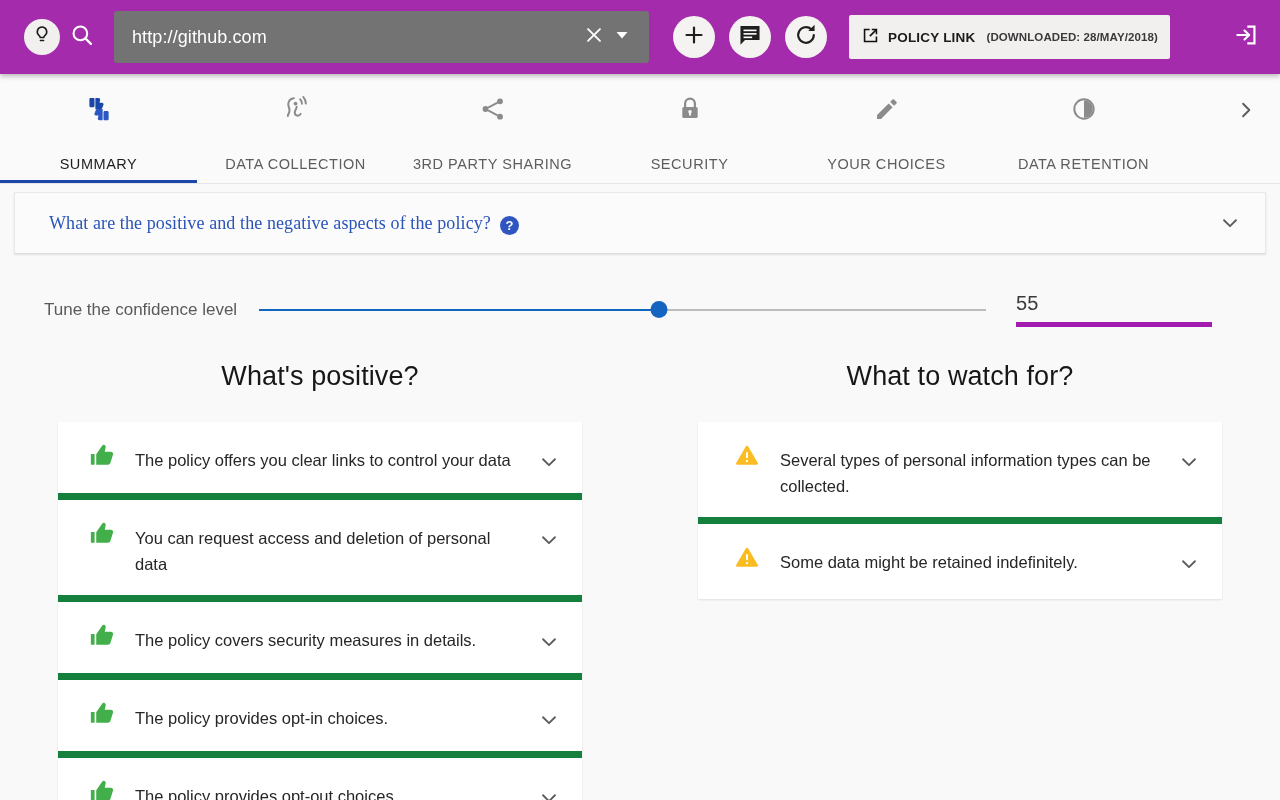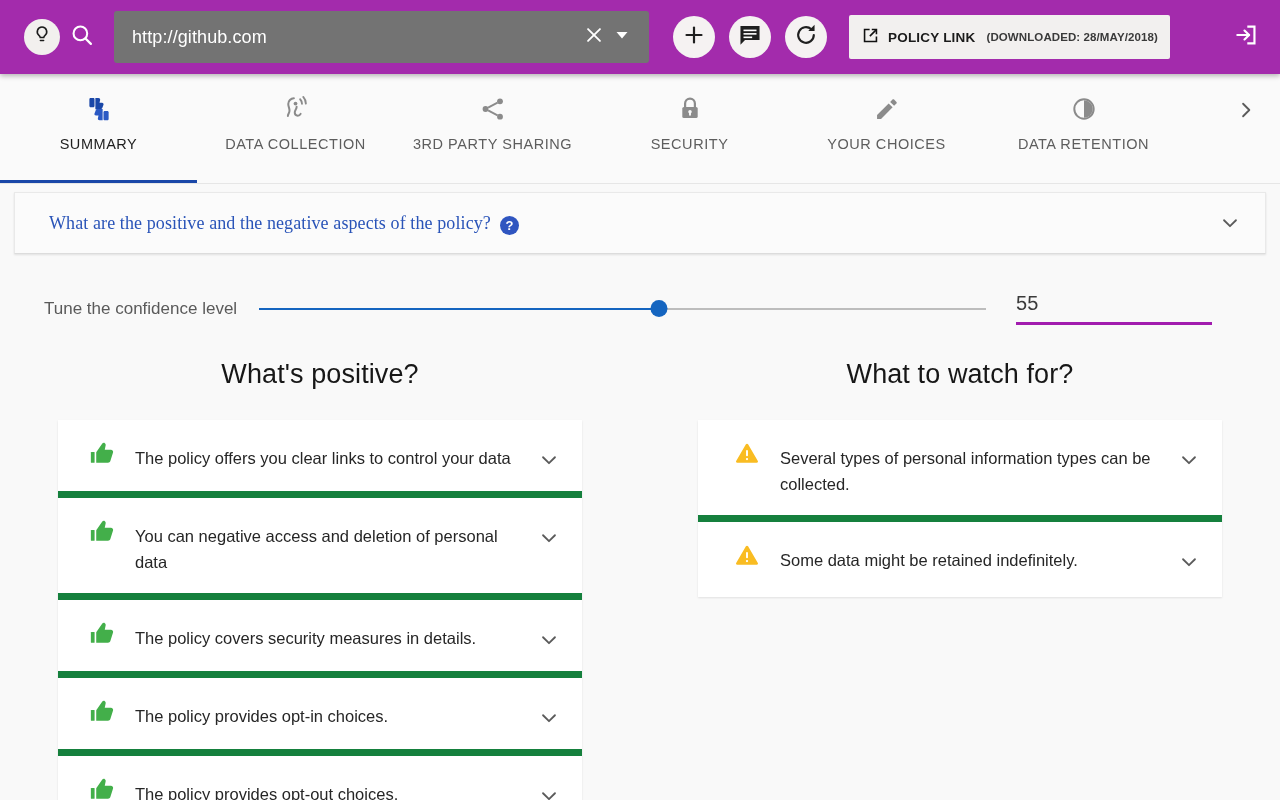--- a/index.html
+++ b/index.html
@@ -132,20 +132,21 @@
     flex: 0 0 auto;
     width: 197px;
     height: 100%;
     padding-top: 18px;
     display: flex;
     flex-direction: column;
     align-items: center;
     justify-content: flex-start;
     cursor: pointer;
     position: relative;
+    gap: 20px;
   }
   .tab .tab-icon {
     height: 34px;
     display: flex; align-items: center; justify-content: center;
   }
   .tab .tab-label {
     margin-top: 10px;
     font-size: 14.5px;
     letter-spacing: .55px;
     color: #5d5d5d;
@@ -252,21 +253,21 @@
   .slider-thumb {
     position: absolute;
     width: 17px; height: 17px;
     border-radius: 50%;
     background: #1565c0;
     transform: translateX(-50%);
   }
   .slider-value-field {
     margin-left: 30px;
     width: 196px;
-    border-bottom: 3px solid #a21caf;
+    border-bottom: 5px solid #a21caf;
     padding-bottom: 7px;
     cursor: text;
   }
   .slider-value-field .val {
     font-size: 20px;
     color: #3b3b3b;
   }
 
   
   .columns {
@@ -547,21 +548,21 @@
               </svg>
             </div>
           </div>
           <div class="card-row">
             <div class="row-icon">
               <svg width="28" height="28" viewBox="0 0 24 24">
                 <rect x="1.6" y="10.2" width="3.2" height="9.4" rx=".5" fill="#43af4a"></rect>
                 <path fill="#43af4a" d="M6.2 10.6L11.4 3.1c.5-.7 1.5-.9 2.2-.4.6.4.8 1.1.7 1.8l-.8 3.9h5.3c1.3 0 2.2 1.2 1.8 2.4l-2.3 7.3c-.3.9-1.1 1.5-2 1.5H6.2V10.6z"></path>
               </svg>
             </div>
-            <div class="row-text">You can negative access and deletion of personal data</div>
+            <div class="row-text">You can request access and deletion of personal data</div>
             <div class="row-chevron">
               <svg width="22" height="22" viewBox="0 0 24 24">
                 <polyline points="5.5,9 12,15.5 18.5,9" fill="none" stroke="#5b5b5b" stroke-width="2" stroke-linecap="round" stroke-linejoin="round"></polyline>
               </svg>
             </div>
           </div>
           <div class="card-row">
             <div class="row-icon">
               <svg width="28" height="28" viewBox="0 0 24 24">
                 <rect x="1.6" y="10.2" width="3.2" height="9.4" rx=".5" fill="#43af4a"></rect>

